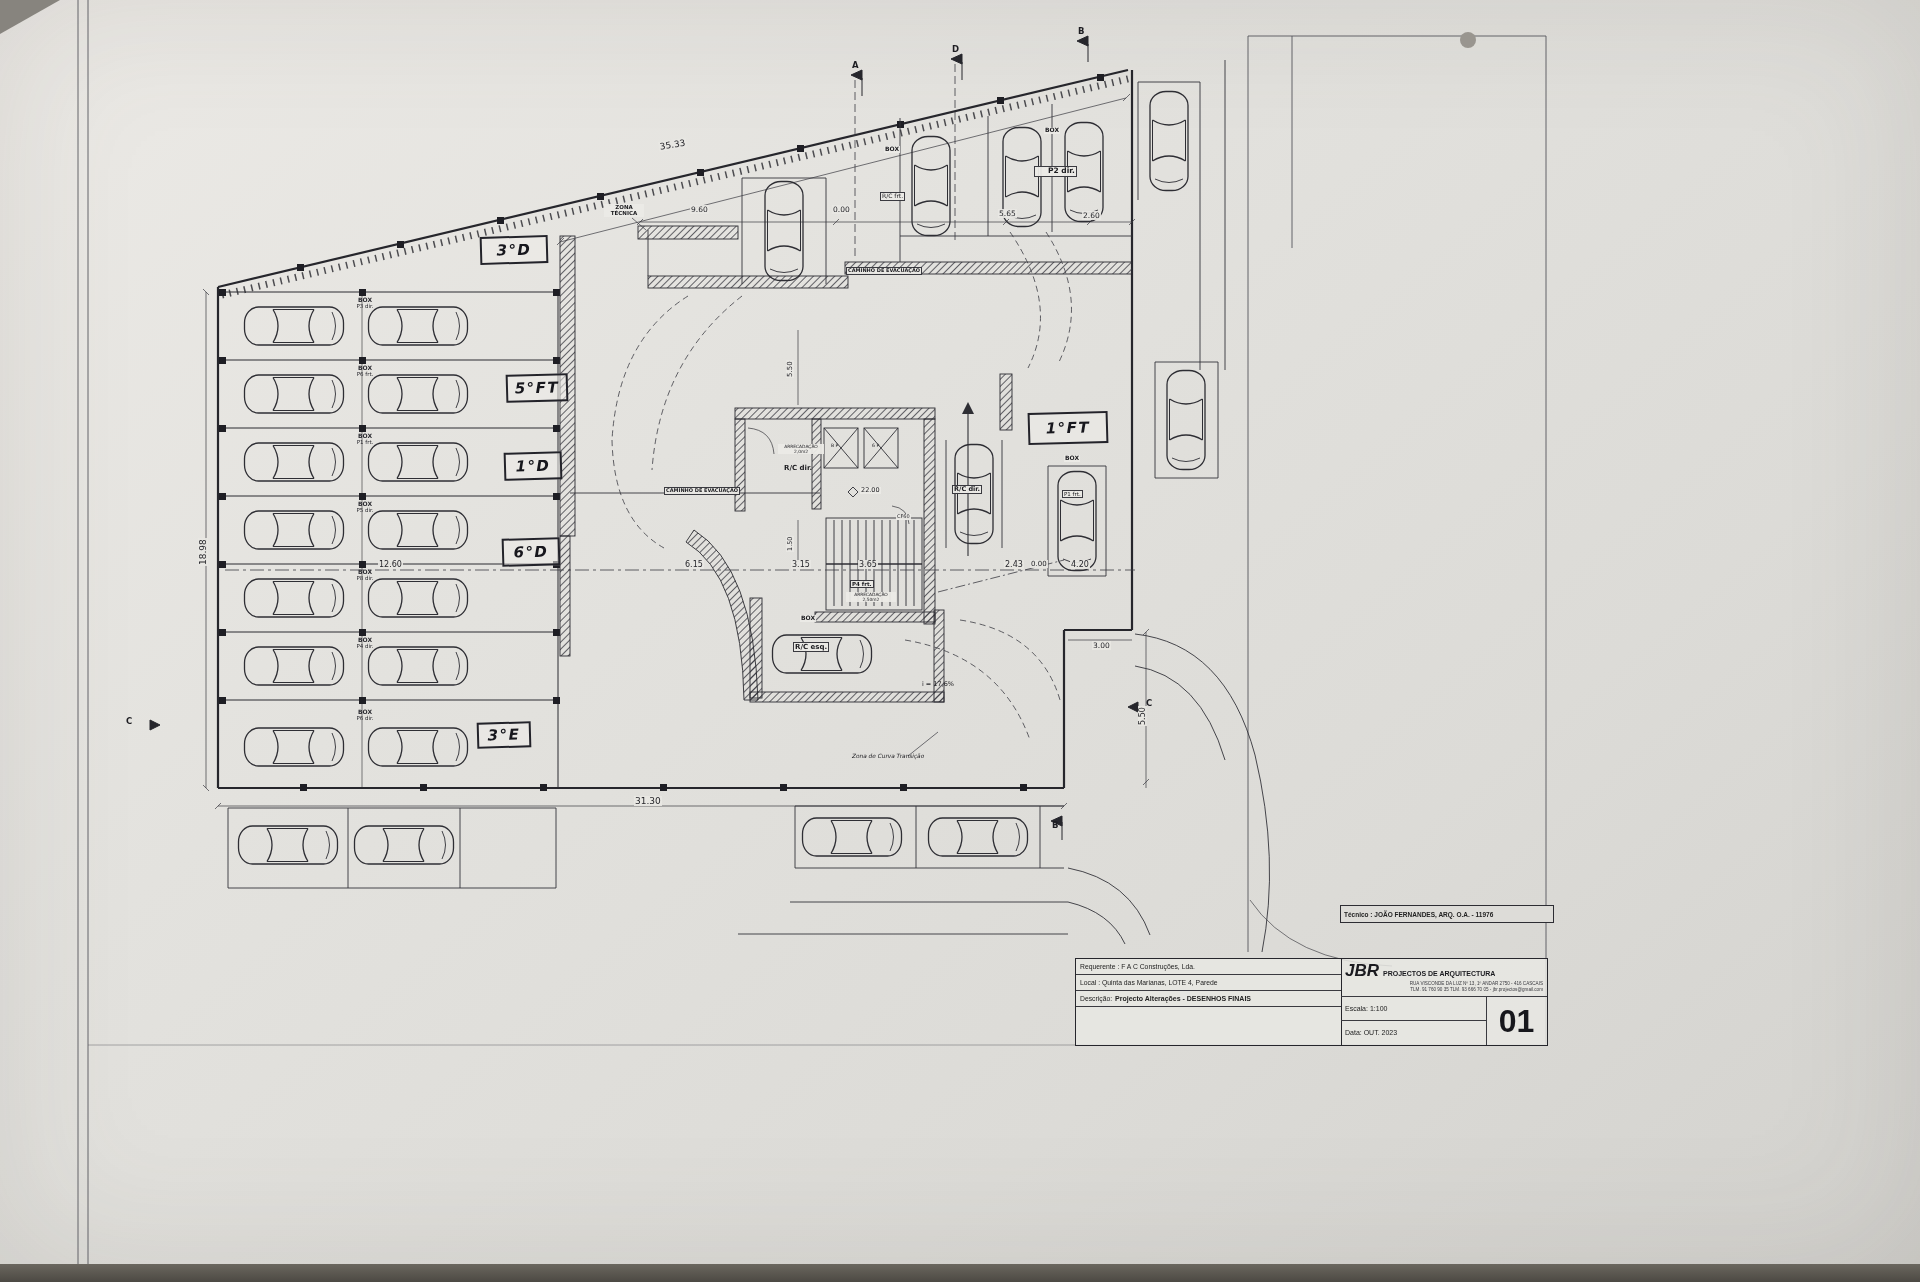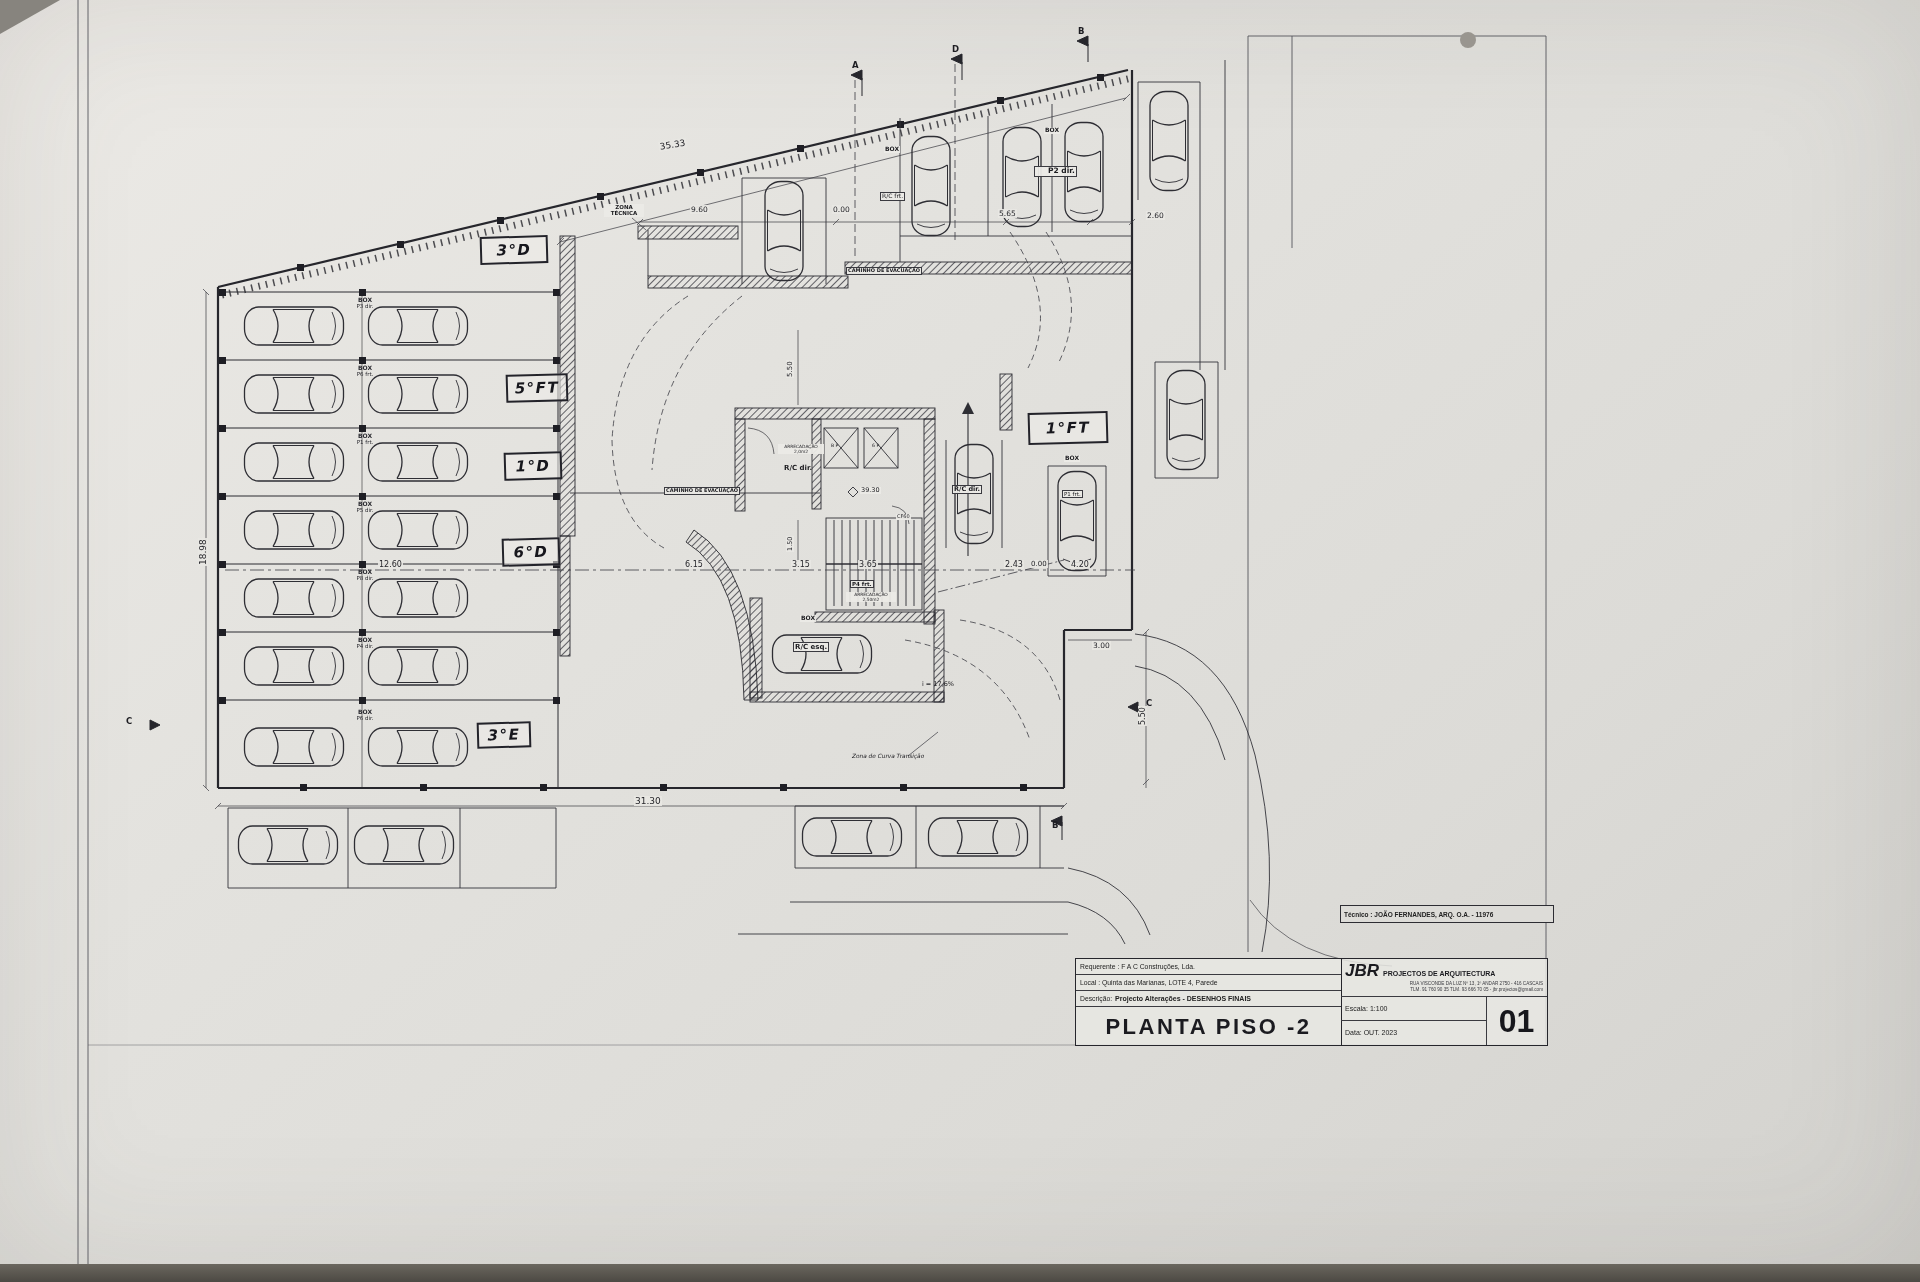--- a/index.html
+++ b/index.html
@@ -319,37 +319,37 @@
     </div>
 
   <div class="lbl tag" style="left:884px;top:146px;font-size:6px;font-weight:700;">BOX</div>
   <div class="lbl tag boxed" style="left:880px;top:192px;font-size:6px;">R/C frt.</div>
   <div class="lbl tag" style="left:1044px;top:127px;font-size:6px;font-weight:700;">BOX</div>
   <div class="lbl tag boxed" style="left:1034px;top:166px;font-size:7.5px;font-weight:700;padding-left:13px;">P2 dir.</div>
   <div class="lbl tag wrap" style="left:778px;top:444px;width:44px;font-size:4.4px;">ARRECADAÇÃO 2,0m2</div>
   <div class="lbl" style="left:784px;top:464px;font-size:7px;font-weight:700;">R/C dir.</div>
   <div class="lbl" style="left:831px;top:443px;font-size:4.6px;">B P</div>
   <div class="lbl" style="left:872px;top:443px;font-size:4.6px;">6 P</div>
-  <div class="lbl tag" style="left:860px;top:487px;font-size:6.5px;">39.30</div>
+  <div class="lbl tag" style="left:860px;top:487px;font-size:6.5px;">22.00</div>
   <div class="lbl tag" style="left:896px;top:514px;font-size:5px;">CF60</div>
   <div class="lbl tag boxed" style="left:952px;top:485px;font-size:6.5px;font-weight:700;">R/C dir.</div>
   <div class="lbl tag" style="left:1064px;top:455px;font-size:6px;font-weight:700;">BOX</div>
   <div class="lbl tag boxed" style="left:1062px;top:490px;font-size:5.5px;">P1 frt.</div>
   <div class="lbl tag" style="left:800px;top:615px;font-size:6px;font-weight:700;">BOX</div>
   <div class="lbl tag boxed" style="left:793px;top:642px;font-size:7px;font-weight:700;">R/C esq.</div>
   <div class="lbl tag boxed" style="left:850px;top:580px;font-size:5.5px;font-weight:700;">P4 frt.</div>
   <div class="lbl tag wrap" style="left:846px;top:592px;width:48px;font-size:4.4px;">ARRECADAÇÃO 2,50m2</div>
   <div class="lbl" style="left:922px;top:681px;font-size:6.5px;">i = 17,6%</div>
   <div class="lbl" style="left:852px;top:753px;font-size:5.8px;font-style:italic;">Zona de Curva Transição</div>
 
   <div class="dim rot" style="left:658px;top:142px;font-size:9px;transform:rotate(-9deg);">35.33</div>
   <div class="dim" style="left:690px;top:205px;font-size:7.5px;">9.60</div>
   <div class="dim" style="left:832px;top:205px;font-size:7.5px;">0.00</div>
   <div class="dim" style="left:998px;top:209px;font-size:7.5px;">5.65</div>
-  <div class="dim" style="left:1146px;top:211px;font-size:7.5px;text-align:right;">2.60</div>
+  <div class="dim" style="left:1082px;top:211px;font-size:7.5px;text-align:right;">2.60</div>
   <div class="dim rot" style="left:198px;top:566px;font-size:9px;transform:rotate(-90deg);">18.98</div>
   <div class="dim" style="left:634px;top:796px;font-size:9px;">31.30</div>
   <div class="dim" style="left:378px;top:560px;font-size:8px;">12.60</div>
   <div class="dim" style="left:640px;top:560px;font-size:8px;margin-left:44px;">6.15</div>
   <div class="dim" style="left:773px;top:560px;font-size:8px;margin-left:18px;">3.15</div>
   <div class="dim" style="left:858px;top:560px;font-size:8px;text-align:center;">3.65</div>
   <div class="dim" style="left:1004px;top:560px;font-size:8px;">2.43</div>
   <div class="dim" style="left:1070px;top:560px;font-size:8px;">4.20</div>
   <div class="dim" style="left:1030px;top:560px;font-size:7px;">0.00</div>
   <div class="dim" style="left:1092px;top:641px;font-size:7.5px;">3.00</div>
@@ -373,21 +373,20 @@
       <div class="tb-row">
         <span>Requerente : F A C Construções, Lda.</span>
       </div>
       <div class="tb-row">
         <span>Local : Quinta das Marianas, LOTE 4, Parede</span>
       </div>
       <div class="tb-row">
         <span>Descrição:</span>
         <b>Projecto Alterações - DESENHOS FINAIS</b>
       </div>
-      <div class="tb-title">PLANTA PISO -2</div>
     </div>
     <div class="tb-right">
       <div class="tb-firm">
         <div class="tb-firm-line">
           <span class="jbr">JBR</span>
           <span class="sub">PROJECTOS DE ARQUITECTURA</span>
         </div>
         <div class="tb-addr">RUA VISCONDE DA LUZ Nº 13, 1º ANDAR  2750 - 416  CASCAIS</div>
         <div class="tb-addr">TLM. 91 760 90 35   TLM. 93 666 70 05  -  jbr.projectos@gmail.com</div>
       </div>

